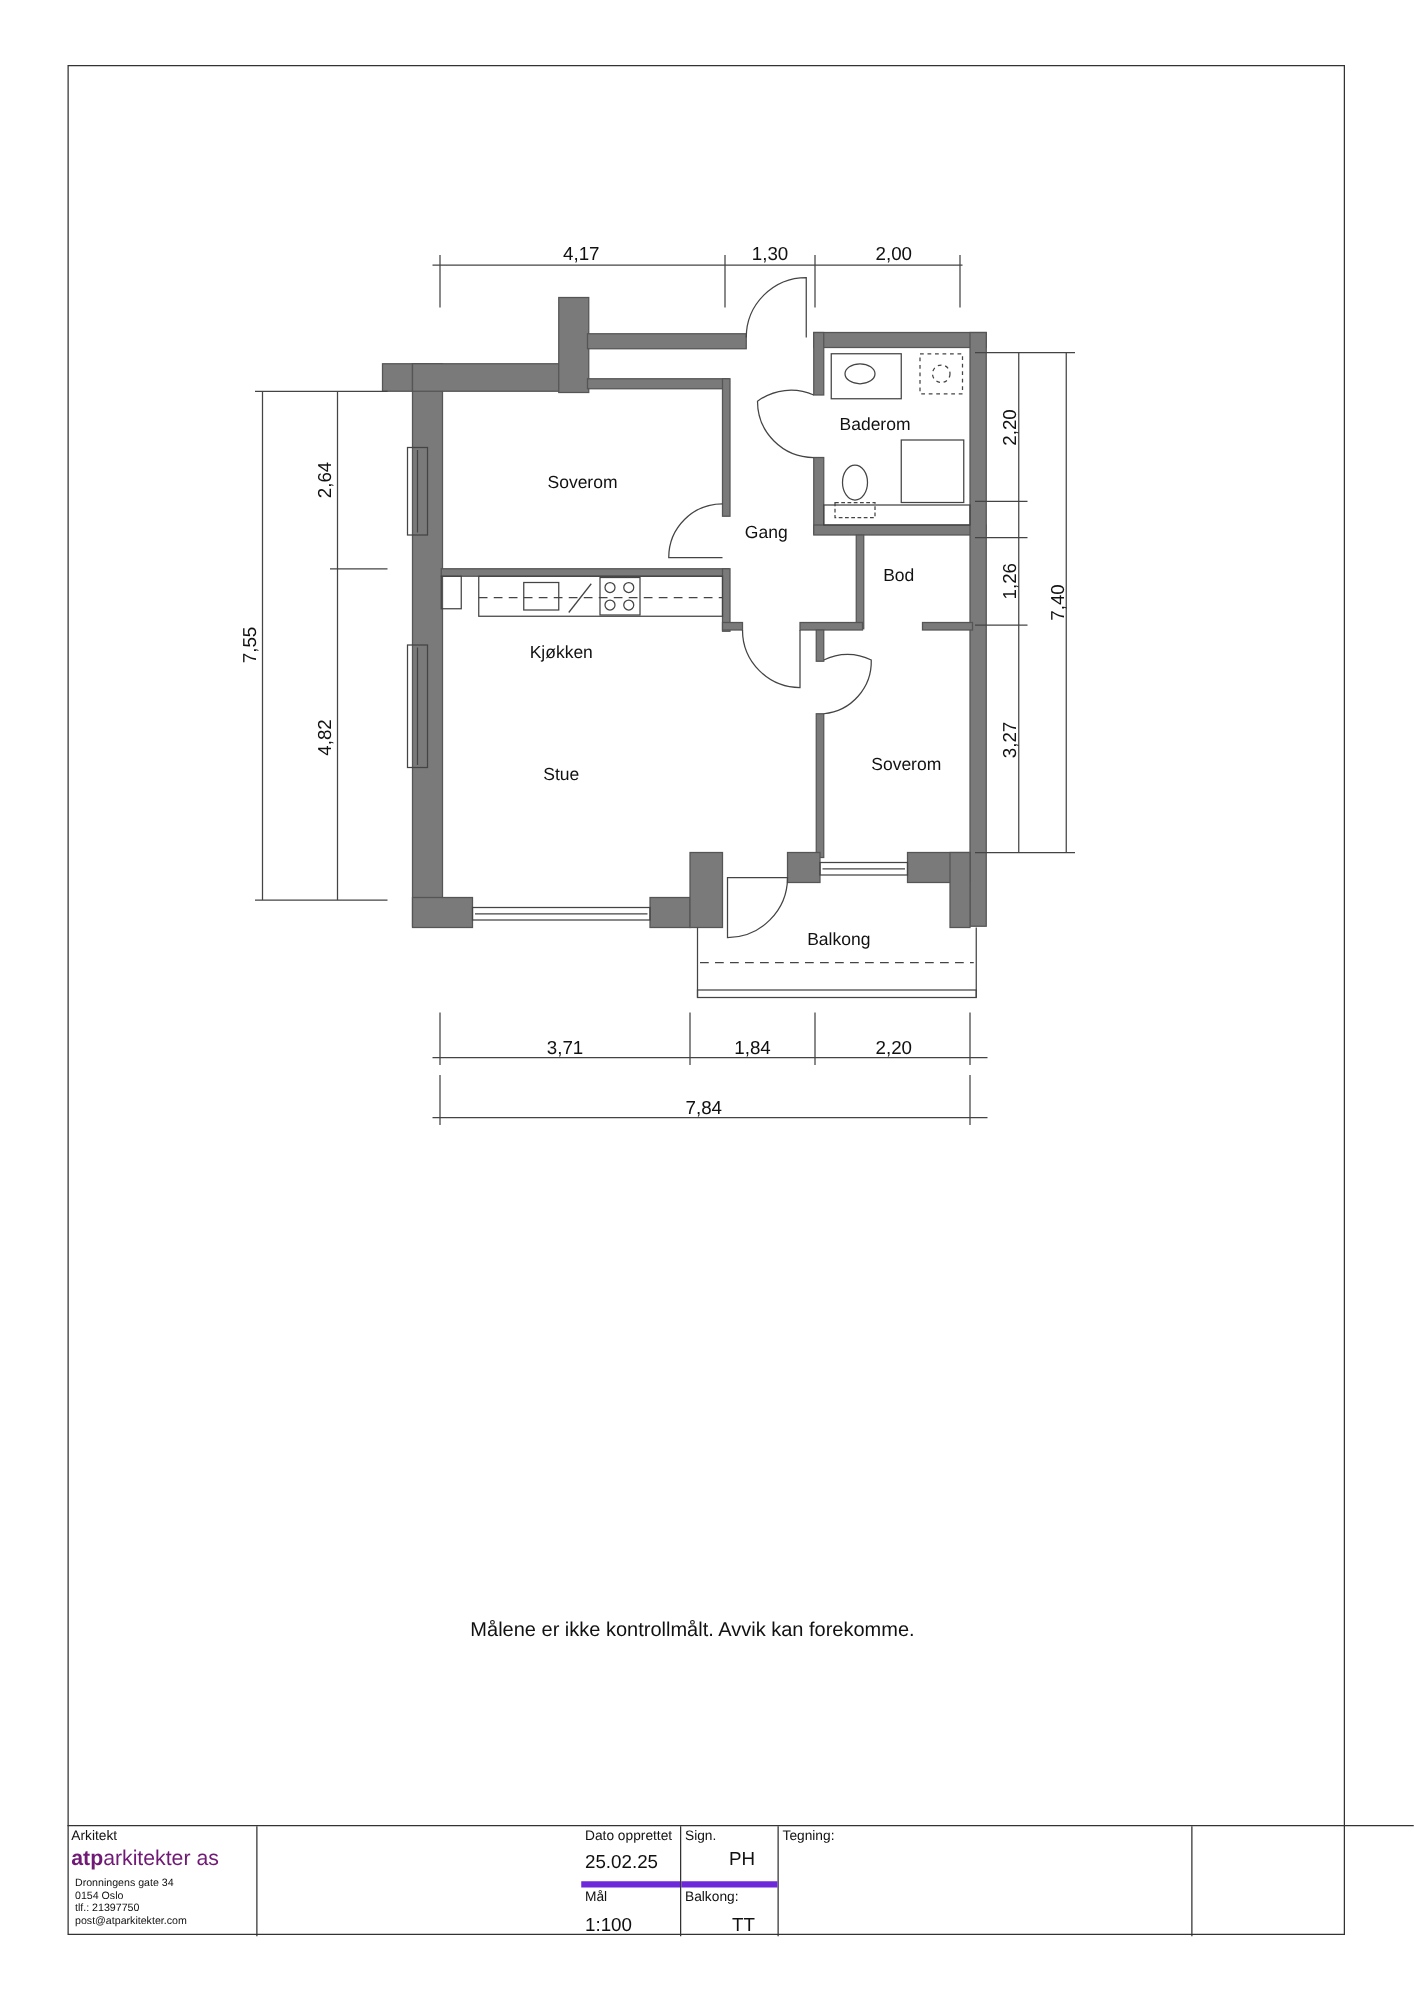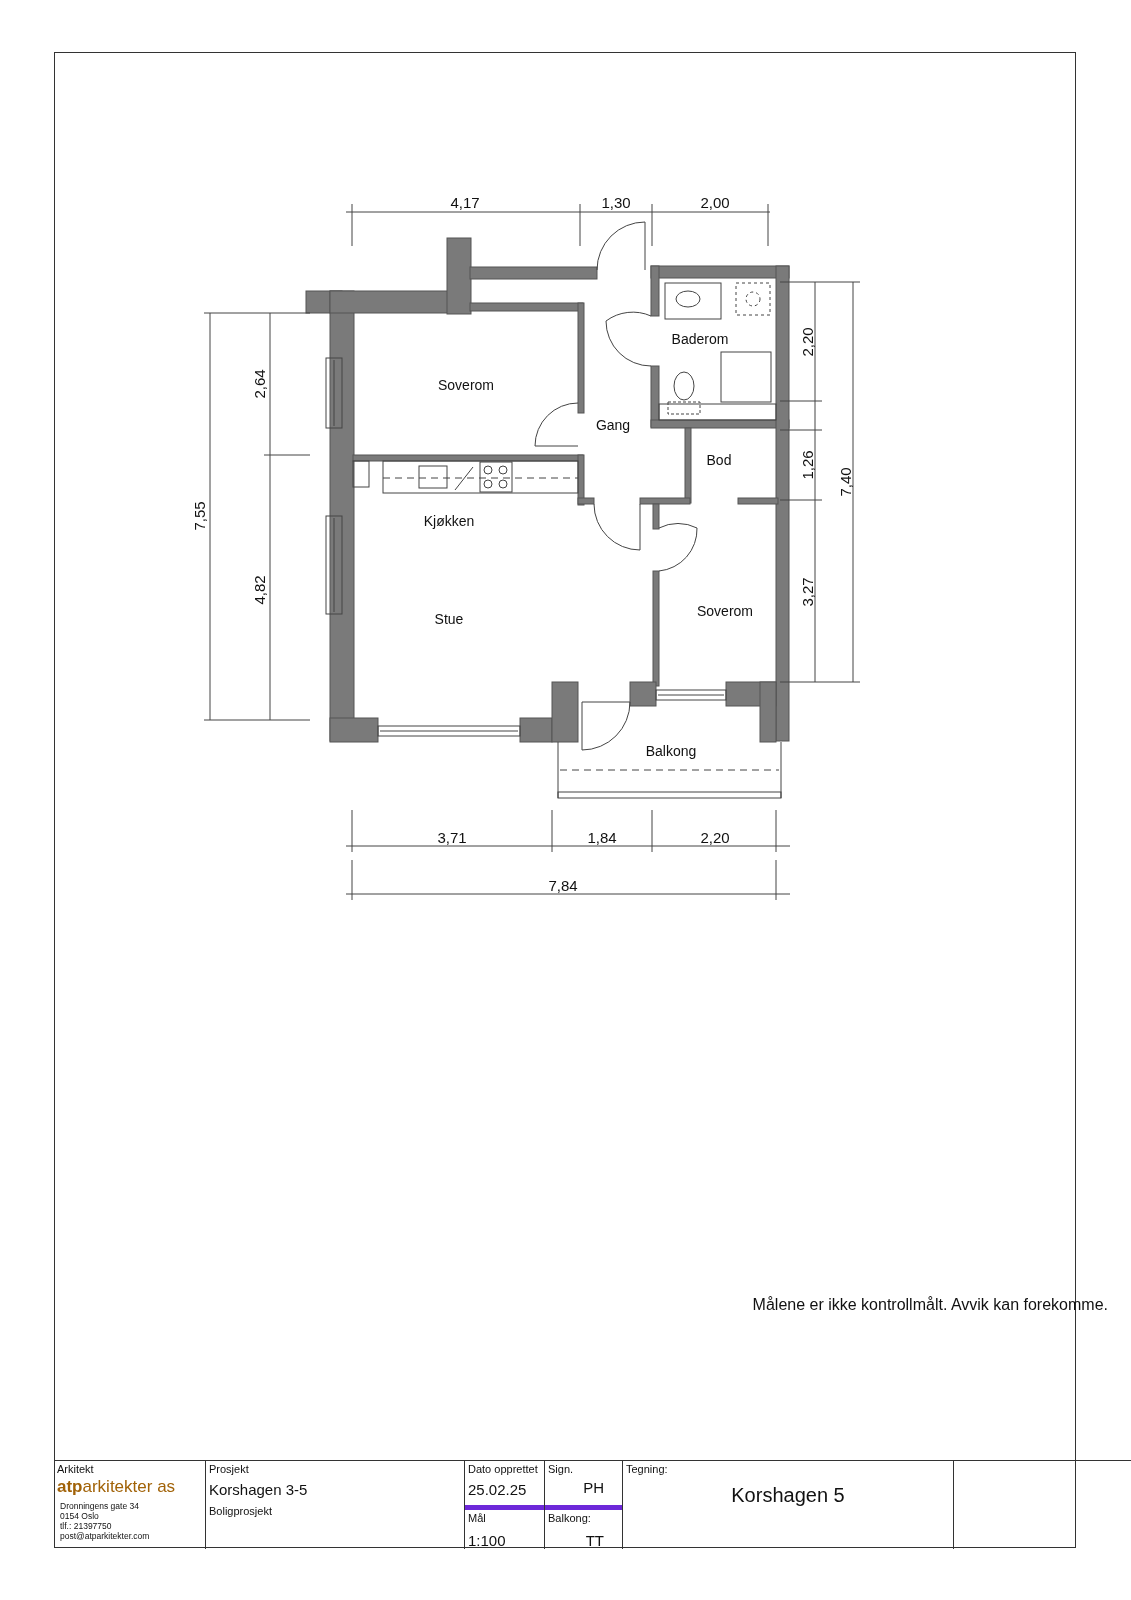--- a/index.html
+++ b/index.html
@@ -5,21 +5,21 @@
   html, body { margin:0; padding:0; background:#ffffff; }
   body { width:1131px; height:1600px; position:relative; overflow:hidden; font-family:"Liberation Sans", sans-serif; color:#111; }
   .sheet { position:absolute; left:54px; top:52px; width:1022px; height:1496px; border:1px solid #333; box-sizing:border-box; }
   svg.plan { position:absolute; left:0; top:0; }
   .wall { fill:#7a7a7a; stroke:#555; stroke-width:1; }
   .thin { stroke:#444; stroke-width:1; fill:none; }
   .dash { stroke:#444; stroke-width:1; fill:none; stroke-dasharray:7 5; }
   .dim { stroke:#444; stroke-width:1; fill:none; }
   .lbl { font-family:"Liberation Sans", sans-serif; font-size:14px; fill:#111; }
   .dimtxt { font-family:"Liberation Sans", sans-serif; font-size:15px; fill:#111; }
-  .disclaimer { position:absolute; left:0; width:1108px; top:1296px; text-align:right; font-size:16px; }
+  .disclaimer { position:absolute; left:0; width:1108px; top:1296px; text-align:center; font-size:16px; }
   .tb { position:absolute; left:54px; top:1460px; width:1105px; height:88px; border-top:1px solid #333; box-sizing:border-box; font-size:11px; }
   .tb .c { position:absolute; top:0; height:88px; border-right:1px solid #333; box-sizing:border-box; }
   .tb .half { position:absolute; left:0; right:0; height:44px; }
   .tb .half.bottom { top:44px; border-top:5px solid #6d28d9; }
   .tb .small { position:absolute; left:3px; top:2px; font-size:11px; }
   .big { font-size:15px; }
 </style>
 </head>
 <body>
 
@@ -171,33 +171,28 @@
     <line class="dim" x1="776" y1="860" x2="776" y2="900"></line>
     <text class="dimtxt" x="563" y="891" text-anchor="middle">7,84</text>
   </g>
 </svg>
 
 <div class="disclaimer">Målene er ikke kontrollmålt. Avvik kan forekomme.</div>
 
 <div class="tb">
   <div class="c" style="left:0;width:152px;">
     <div class="small">Arkitekt</div>
-    <div style="position:absolute;left:3px;top:16px;font-size:17px;color:#a16207;"><b>atp</b><span>arkitekter as</span></div>
+    <div style="position:absolute;left:3px;top:16px;font-size:17px;color:#701a75;"><b>atp</b><span>arkitekter as</span></div>
     <div style="position:absolute;left:6px;top:40px;font-size:8.5px;line-height:10px;">
       <div>Dronningens gate 34</div>
         <div>0154 Oslo</div>
         <div>tlf.: 21397750</div>
         <div>post@atparkitekter.com</div>
     </div>
   </div>
-  <div class="c" style="left:152px;width:259px;">
-    <div class="small">Prosjekt</div>
-    <div style="position:absolute;left:3px;top:20px;" class="big">Korshagen 3-5</div>
-    <div style="position:absolute;left:3px;top:44px;">Boligprosjekt</div>
-  </div>
   <div class="c" style="left:411px;width:80px;">
     <div class="half">
         <div class="small">Dato opprettet</div>
         <div style="position:absolute;left:3px;top:20px;" class="big">25.02.25</div>
       </div>
     <div class="half bottom">
         <div class="small">Mål</div>
         <div style="position:absolute;left:3px;top:22px;" class="big">1:100</div>
       </div>
   </div>
@@ -207,16 +202,15 @@
         <div style="position:absolute;right:18px;top:18px;" class="big">PH</div>
       </div>
     <div class="half bottom">
         <div class="small">Balkong:</div>
         <div style="position:absolute;right:18px;top:22px;" class="big">TT</div>
       </div>
   </div>
   <div class="c" style="left:569px;width:331px;">
     <div class="small">Tegning:</div>
     <div style="position:absolute;left:0;right:0;top:22px;text-align:center;font-size:20px;line-height:24px;">
-      <div>Korshagen 5</div>
     </div>
   </div>
 </div>
 
 </body></html>

